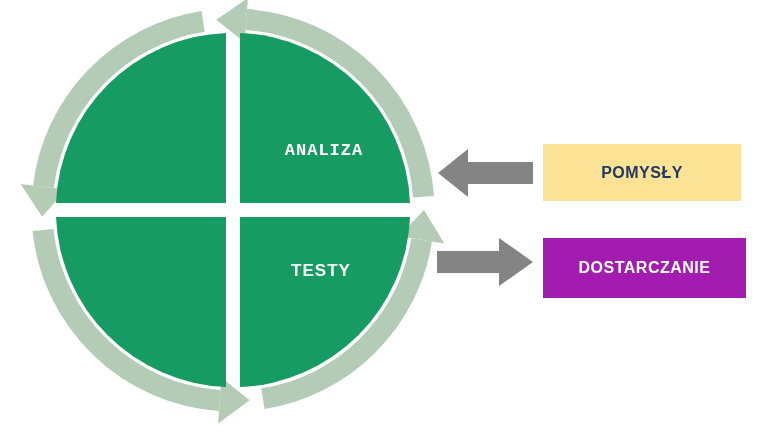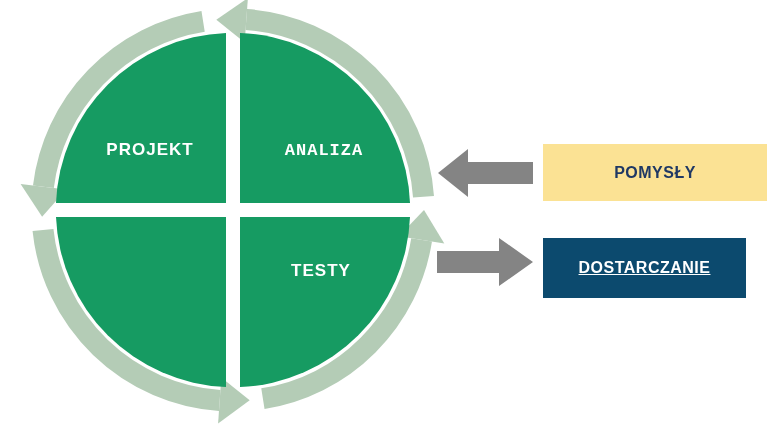--- a/index.html
+++ b/index.html
@@ -29,26 +29,26 @@
     position: absolute;
     display: flex;
     align-items: center;
     justify-content: center;
     font-weight: bold;
     font-size: 16px;
     letter-spacing: 0.5px;
     white-space: nowrap;
   }
   .box-yellow {
-    left: 543px; top: 144px; width: 224px; height: 57px;
+    left: 543px; top: 144px; width: 198px; height: 57px;
     background: #fbe294; color: #1f3864;
   }
   .box-blue {
     left: 543px; top: 238px; width: 203px; height: 60px;
-    background: #0c4a6e; color: #ffffff; text-decoration: underline;
+    background: #a21caf; color: #ffffff;
   }
 </style>
 </head>
 <body>
 
 <div class="stage">
 
   <svg width="768" height="441" viewBox="0 0 768 441">
 
     <g stroke="#b4ccb6" stroke-width="21" fill="none">
@@ -70,21 +70,20 @@
       <path d="M 226 217 L 226 387 A 177 177 0 0 1 56 217 Z"></path>
       <path d="M 240 217 L 410 217 A 177 177 0 0 1 240 387 Z"></path>
     </g>
 
     <g fill="#848484">
       <path d="M 438 173 L 468 149 L 468 162 L 533 162 L 533 184 L 468 184 L 468 197 Z"></path>
       <path d="M 437 251 L 499 251 L 499 238 L 533 262 L 499 286 L 499 273 L 437 273 Z"></path>
     </g>
   </svg>
 
-  <div class="qlabel" style="left:150px; top:150px;">PROJEKT</div>
   <div class="qlabel" style="left:324px; top:150px;font-family:Liberation Mono, monospace;">ANALIZA</div>
   <div class="qlabel" style="left:321px; top:271px;">TESTY</div>
 
   <div class="box box-yellow">
     <span>POMYSŁY</span>
   </div>
   <div class="box box-blue">
     <span>DOSTARCZANIE</span>
   </div>
 

